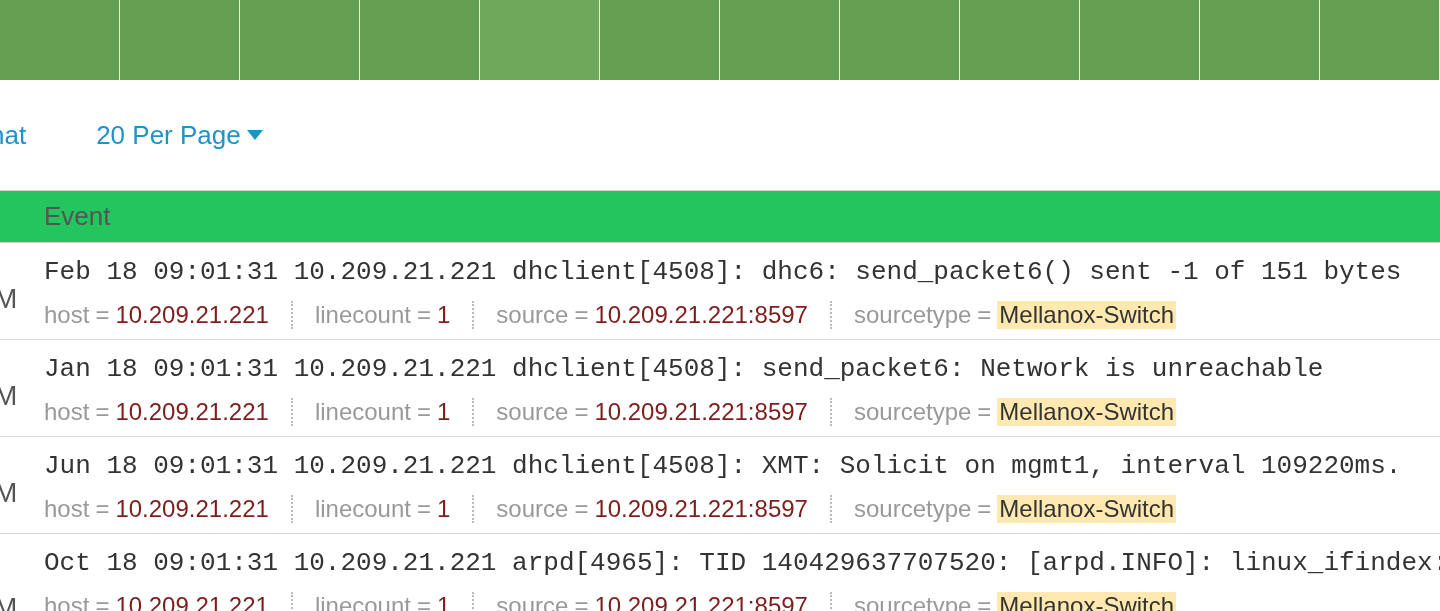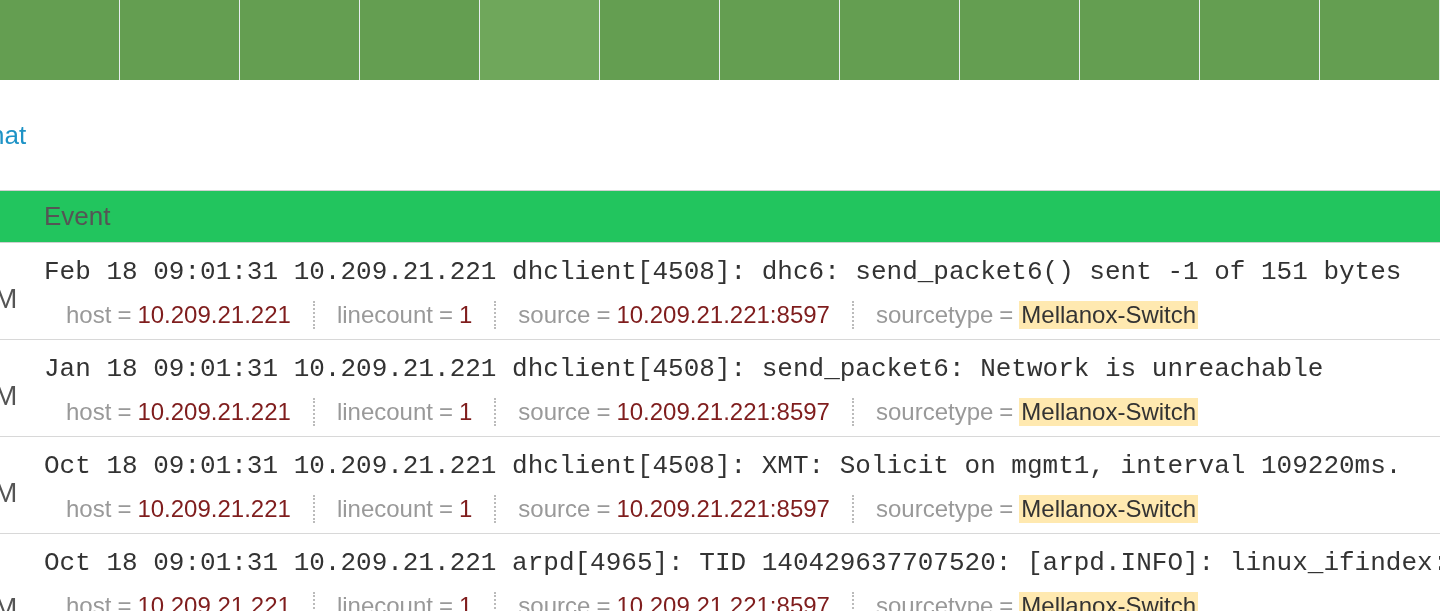--- a/index.html
+++ b/index.html
@@ -74,21 +74,20 @@
     color: #333;
     white-space: pre;
     overflow: hidden;
   }
   .event-meta {
     display: flex;
     align-items: center;
     margin-top: 14px;
     font-size: 24px;
     color: #888;
-    margin-left: 22px;
   }
   .meta-pair { display: flex; align-items: center; }
   .meta-key { color: #999; }
   .meta-eq  { color: #999; padding: 0 6px; }
   .meta-val { color: #7f1d1d; }
   .meta-val.hl {
     background: #ffe9b0;
     color: #333;
     padding: 0 2px;
   }
@@ -121,20 +120,24 @@
     <div class="timeline-cell"></div>
     <div class="timeline-cell"></div>
     <div class="timeline-cell"></div>
     <div class="timeline-cell"></div>
     <div class="timeline-cell"></div>
     <div class="timeline-cell"></div>
   </div>
 
 <div class="toolbar">
   <span class="toolbar-link toolbar-link-cut">nat</span>
+  <span class="toolbar-link">
+    <span>20 Per Page</span>
+    <span class="chevron-down"></span>
+  </span>
 </div>
 
 <div class="events">
   <div class="events-header">Event</div>
   <div id="events-body">
       <div class="event-row row-wrap">
         <div class="left-frag" style="top: 40px;">M</div>
         <div class="event-raw">Feb 18 09:01:31 10.209.21.221 dhclient[4508]: dhc6: send_packet6() sent -1 of 151 bytes</div>
         <div class="event-meta">
           <span class="meta-pair">
@@ -186,21 +189,21 @@
           <span class="meta-sep"></span>
           <span class="meta-pair">
             <span class="meta-key">sourcetype</span> 
             <span class="meta-eq">=</span> 
             <span class="meta-val hl">Mellanox-Switch</span>
           </span>
         </div>
       </div>
       <div class="event-row row-wrap">
         <div class="left-frag" style="top: 40px;">M</div>
-        <div class="event-raw">Oct 18 09:01:31 10.209.21.221 dhclient[4508]: XMT: Solicit on mgmt1, interval 109220ms.</div>
+        <div class="event-raw">Jun 18 09:01:31 10.209.21.221 dhclient[4508]: XMT: Solicit on mgmt1, interval 109220ms.</div>
         <div class="event-meta">
           <span class="meta-pair">
             <span class="meta-key">host</span> 
             <span class="meta-eq">=</span> 
             <span class="meta-val">10.209.21.221</span>
           </span>
           <span class="meta-sep"></span>
           <span class="meta-pair">
             <span class="meta-key">linecount</span> 
             <span class="meta-eq">=</span> 

